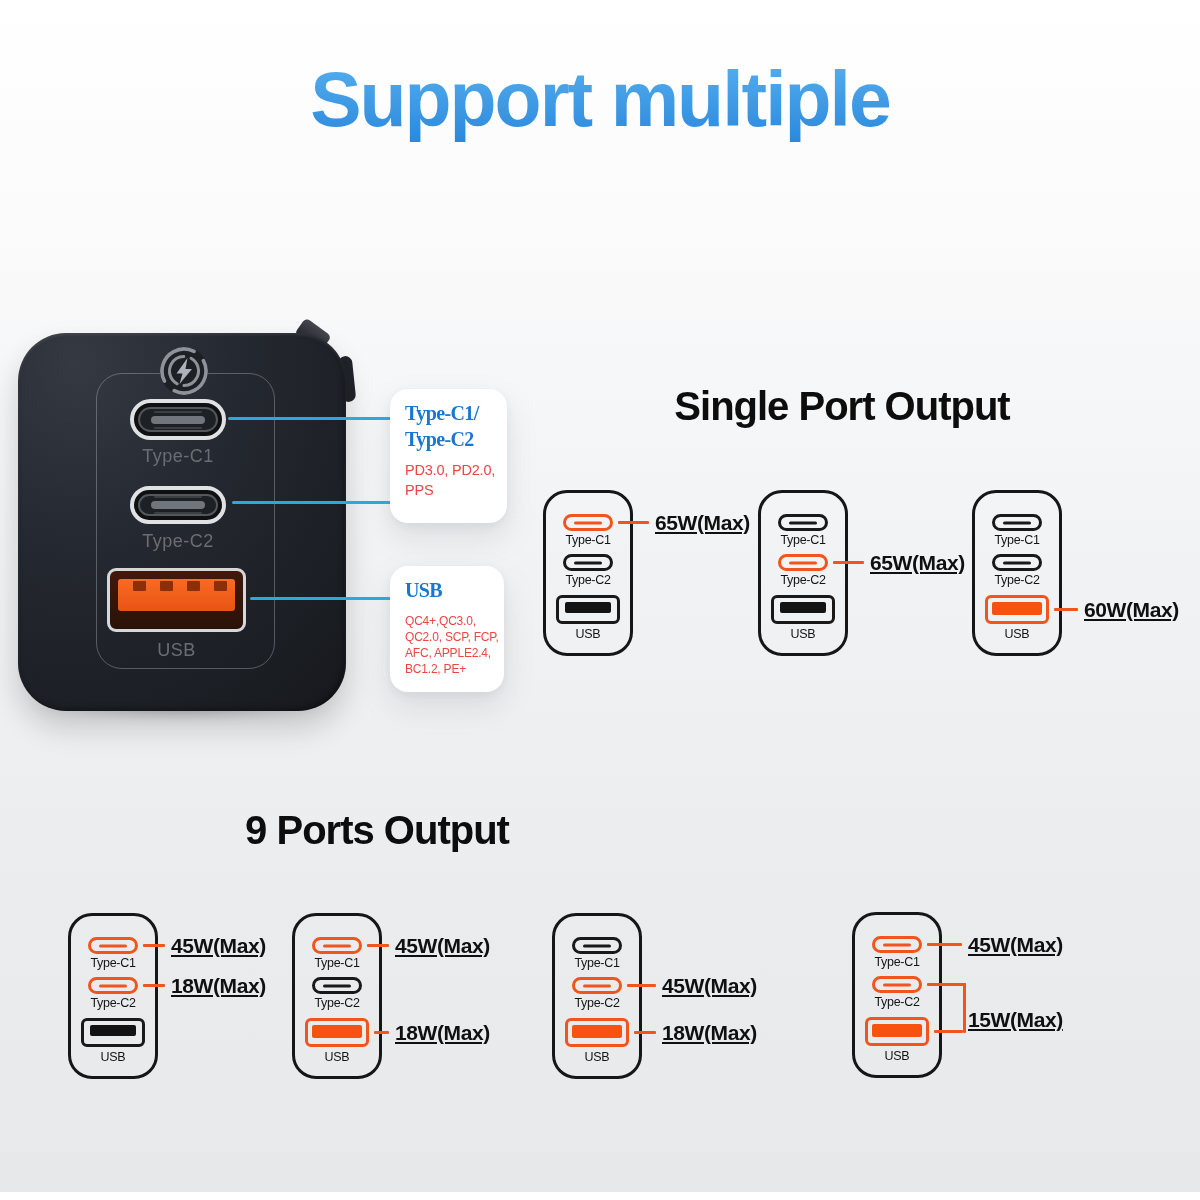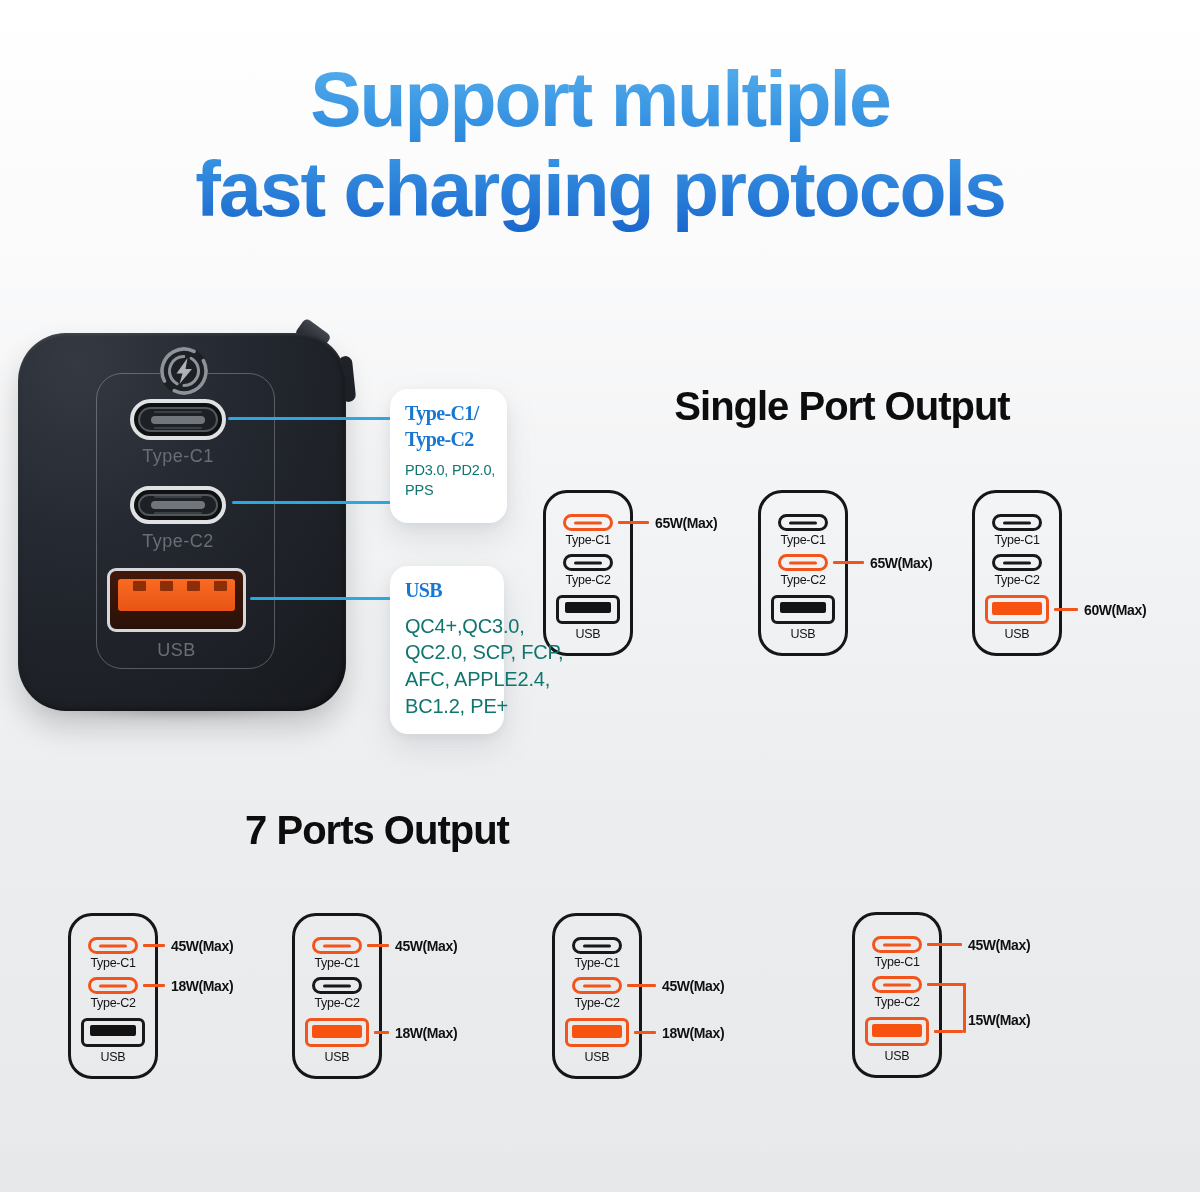--- a/index.html
+++ b/index.html
@@ -62,53 +62,52 @@
   
   .blueline{position:absolute;height:3px;background:var(--blue-line);border-radius:2px;z-index:5;}
 
   
   .callout{position:absolute;background:#fff;border-radius:18px;box-sizing:border-box;z-index:6;
     padding:12px 9px 14px 15px;
     box-shadow:0 14px 30px rgba(125,135,145,0.20),0 3px 8px rgba(125,135,145,0.10);}
   .co-title div{font-size:20px;font-weight:700;color:var(--co-blue);line-height:1.28;
     letter-spacing:-0.6px;white-space:nowrap;font-family:Liberation Serif, serif;}
   .co-body{margin-top:9px;}
-  .co-body div{font-size:14.5px;line-height:1.34;color:#0f766e;letter-spacing:-0.2px;white-space:nowrap;}
-  .co-usb .co-body div{font-size:20px;}
+  .co-body div{font-size:14.5px;line-height:1.34;color:#ef4444;letter-spacing:-0.2px;white-space:nowrap;}
+  .co-usb .co-body div{font-size:12px;}
 
   
   .card{position:absolute;width:90px;height:166px;border:3px solid #161616;border-radius:24px;
     box-sizing:border-box;z-index:4;}
   .c-d{position:absolute;left:50%;transform:translateX(-50%);width:50px;height:17px;
     border:3px solid #191919;border-radius:9px;box-sizing:border-box;}
   .c-d i{position:absolute;left:50%;top:50%;transform:translate(-50%,-50%);
     width:28px;height:3px;background:#191919;border-radius:2px;}
   .c-d.hl{border-color:var(--orange);} .c-d.hl i{background:var(--orange);}
   .usb-d{position:absolute;left:50%;transform:translateX(-50%);width:64px;height:29px;
     border:3px solid #191919;border-radius:6px;box-sizing:border-box;}
   .usb-d i{position:absolute;left:50%;top:4px;transform:translateX(-50%);
     width:46px;height:11px;background:#131313;border-radius:2px;}
   .usb-d.hl{border-color:var(--orange);}
   .usb-d.hl i{background:var(--o-fill);width:50px;height:13px;}
   .plabel{position:absolute;width:100%;text-align:center;font-size:12.5px;font-weight:500;
     color:#141414;letter-spacing:-0.3px;}
   .conn{position:absolute;height:3px;background:var(--orange);border-radius:1px;}
   .conn.v{width:3px;}
-  .watt{position:absolute;transform:translateY(-50%);font-size:14px;font-weight:600;
-    color:var(--ink);white-space:nowrap;letter-spacing:-0.4px;}
+  .watt{position:absolute;transform:translateY(-50%);font-size:21px;font-weight:600;
+    color:var(--ink);white-space:nowrap;letter-spacing:-0.4px;text-decoration:underline;}
 </style>
 </head>
 <body>
 
 <div id="stage">
   <div class="seam"></div>
 
   <div class="title">
     <div class="t1">Support multiple</div>
-    <div class="t2">fast charging protocols</div>
   </div>
 
   <div class="floor-shadow"></div>
   <div class="prong"></div>
   <div class="side-bump"></div>
   <div class="charger">
     <div class="inner-outline"></div>
     <svg class="qc-badge" viewBox="0 0 52 52">
       <circle cx="26" cy="26" r="24" fill="#1d2025"></circle>
       <g fill="none" stroke="#8e9399" stroke-linecap="round">
@@ -152,21 +151,21 @@
     </div>
     <div class="co-body">
       <div>QC4+,QC3.0,</div>
       <div>QC2.0, SCP, FCP,</div>
       <div>AFC, APPLE2.4,</div>
       <div>BC1.2, PE+</div>
     </div>
   </div>
 
   <div class="sec-heading" style="left:842px;top:384px;">Single Port Output</div>
-  <div class="sec-heading" style="left:377px;top:808px;">7 Ports Output</div>
+  <div class="sec-heading" style="left:377px;top:808px;">9 Ports Output</div>
 
 <div class="card" style="left: 543px; top: 490px;">
       <div class="c-d hl" style="top: 21px;">
         <i></i>
       </div>
       <div class="plabel" style="top: 40px;">Type-C1</div>
       <div class="conn" style="left: 72px; top: 28px; width: 31px;"></div>
       <div class="watt" style="left: 109px; top: 29.5px;">65W(Max)</div>
       <div class="c-d" style="top: 61px;">
         <i></i>

